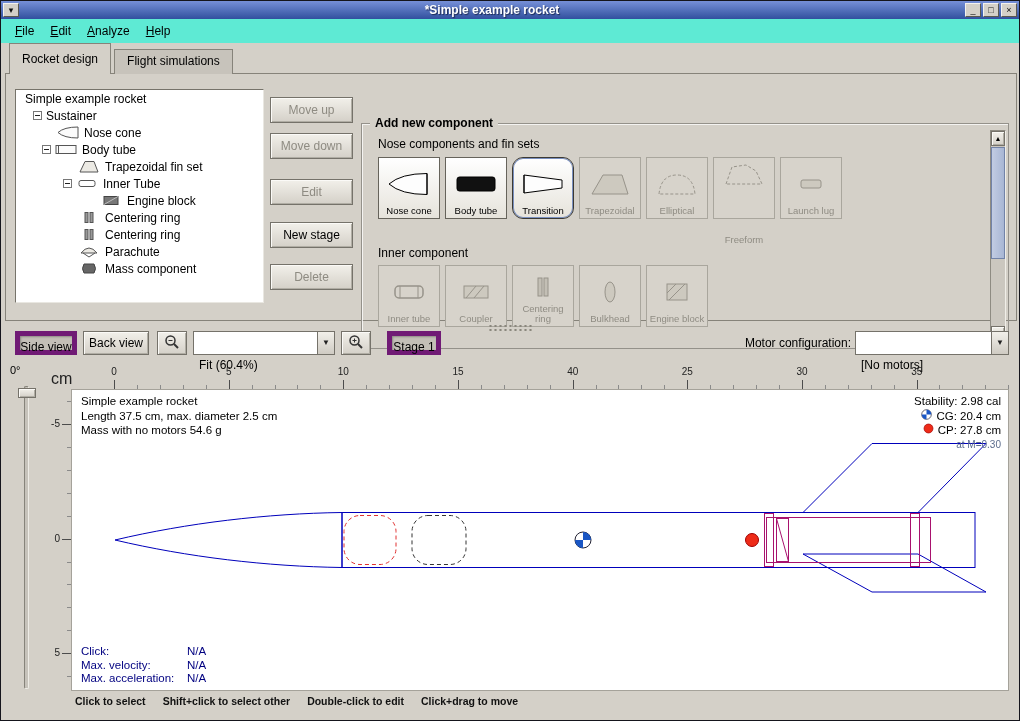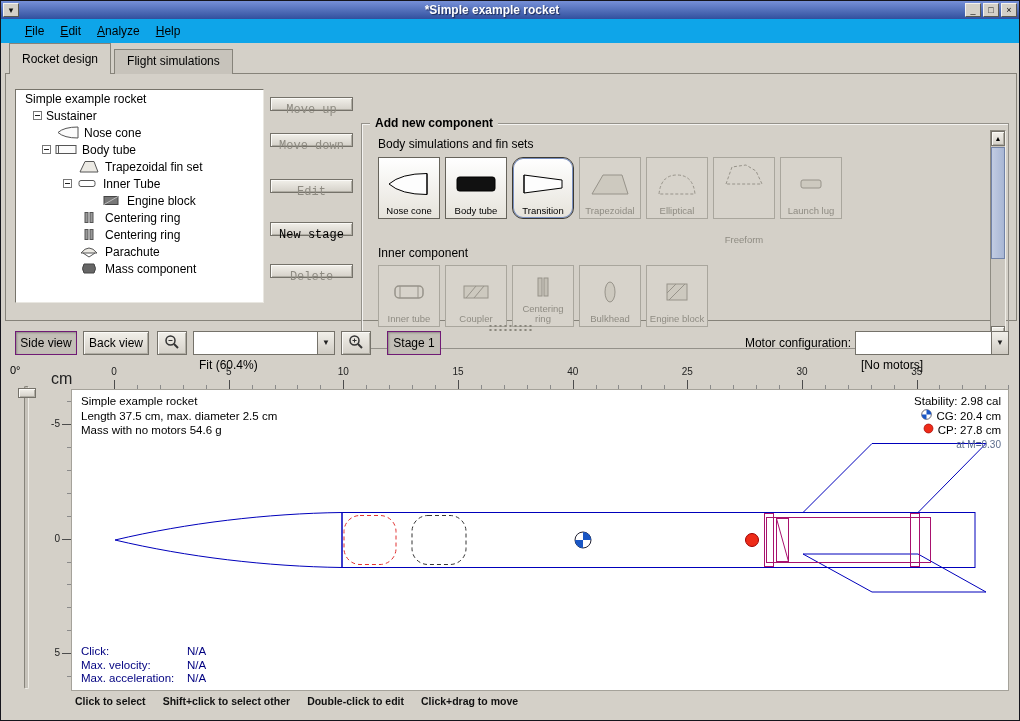--- a/index.html
+++ b/index.html
@@ -9,21 +9,21 @@
 
   
   .titlebar { position:absolute; top:0; left:0; right:0; height:18px;
     background:linear-gradient(#7690d8,#31509e); display:flex; align-items:center; padding:0 2px; }
   .title-text { flex:1; text-align:center; color:#fff; font-weight:bold; font-size:12px; text-shadow:1px 1px 1px #1c2a55; line-height:18px; }
   .tb-btn { width:16px; height:14px; background:#d4d0c8; border:1px solid; border-color:#f4f2ee #5a574f #5a574f #f4f2ee;
     font-size:9px; line-height:12px; text-align:center; margin-left:2px; color:#111; flex:0 0 auto; }
   .tb-btn.menu { margin:0 2px 0 0; }
 
   
-  .menubar { position:absolute; top:18px; left:0; right:0; height:24px; display:flex; align-items:center; padding-left:16px; background:#0ea5e9; }
+  .menubar { position:absolute; top:18px; left:0; right:0; height:24px; display:flex; align-items:center; padding-left:6px; background:#5eead4; }
   .menu-item { display:inline-block; padding:3px 8px; cursor:default; }
   .menu-item::first-letter { text-decoration:underline; }
 
   
   .tabsrow { position:absolute; top:42px; left:8px; height:31px; display:flex; align-items:flex-end; z-index:3; }
   .tab { border:1px solid #86837a; border-bottom:none; background:#c7c3bb; padding:4px 12px 5px; height:25px; margin-right:3px; }
   .tab.active { background:#d4d0c8; height:31px; padding-top:8px; }
 
   
   .main-panel { position:absolute; top:72px; left:4px; width:1012px; height:248px; border:1px solid #86837a; background:#d4d0c8; }
@@ -33,22 +33,22 @@
   .trow { display:flex; align-items:center; height:17px; white-space:nowrap; }
   .trow .lbl { padding-left:4px; }
   .expander { width:9px; height:9px; border:1px solid #777; background:#fff; position:relative; flex:0 0 auto; }
   .expander::after { content:""; position:absolute; left:1px; right:1px; top:3px; height:1px; background:#222; }
   .spacer9 { width:11px; flex:0 0 auto; }
   .ticon { width:24px; height:13px; flex:0 0 auto; margin-left:3px; }
   .ind0 { padding-left:5px; } .ind1 { padding-left:17px; } .ind2 { padding-left:26px; } .ind3 { padding-left:47px; } .ind4 { padding-left:69px; }
 
   .raised { background:linear-gradient(#f2f0ea,#d4d0c8); border:1px solid #75726a;
     box-shadow:inset 1px 1px 0 #fbfaf7, inset -1px -1px 0 #b0ada4; text-align:center; }
-  .pressed { background:#c3bfb7; border:1px solid #701a75; box-shadow:inset 1px 1px 2px rgba(0,0,0,.28); text-align:center; }
-  .abtn { position:absolute; left:264px; width:83px; height:14px; font-size:12px; line-height:24px;font-family:Liberation Mono, monospace; }
+  .pressed { background:#c3bfb7; border:5px solid #701a75; box-shadow:inset 1px 1px 2px rgba(0,0,0,.28); text-align:center; }
+  .abtn { position:absolute; left:264px; width:83px; height:26px; font-size:12px; line-height:24px; }
   .abtn.off { color:#8e8b82; }
 
   .groupbox { position:absolute; left:355px; top:11px; width:648px; height:226px; border:1px solid #94918a;
     box-shadow:inset 1px 1px 0 rgba(255,255,255,.75);margin-top:38px; }
   .gb-title { position:absolute; top:-8px; left:8px; background:#d4d0c8; padding:0 5px; font-weight:bold; }
   .sect-label { position:absolute; left:16px; font-size:12px; }
   .cbtn { position:absolute; width:62px; height:62px; display:flex; flex-direction:column; align-items:center; padding:3px 1px 2px; }
   .cbtn .cicon { flex:1; display:flex; align-items:center; justify-content:center; width:100%; }
   .cbtn .clabel { font-size:9.5px; line-height:10px; text-align:center; }
   .cbtn.on { background:linear-gradient(#ffffff,#e6e3db); border:1px solid #66635b; }
@@ -214,21 +214,21 @@
     </div>
 
     <div class="abtn raised off" style="top:23px;">Move up</div>
     <div class="abtn raised off" style="top:59px;">Move down</div>
     <div class="abtn raised off" style="top:105px;">Edit</div>
     <div class="abtn raised" style="top:148px;">New stage</div>
     <div class="abtn raised off" style="top:190px;">Delete</div>
 
     <div class="groupbox">
       <span class="gb-title">Add new component</span>
-      <span class="sect-label" style="top:13px;">Body simulations and fin sets</span>
+      <span class="sect-label" style="top:13px;">Nose components and fin sets</span>
 
       <div class="cbtn on" style="left:16px; top:33px;">
         <span class="cicon">
             <svg width="44" height="26" viewBox="0 0 44 26">
               <path d="M2 13 Q14 2.5 40 2.5 L40 23.5 Q14 23.5 2 13 Z" fill="#fdfdfd" stroke="#000"></path>
               <line x1="40" y1="2.5" x2="40" y2="23.5" stroke="#000"></line>
             </svg>
           </span>
         <span class="clabel">Nose cone</span>
       </div>

